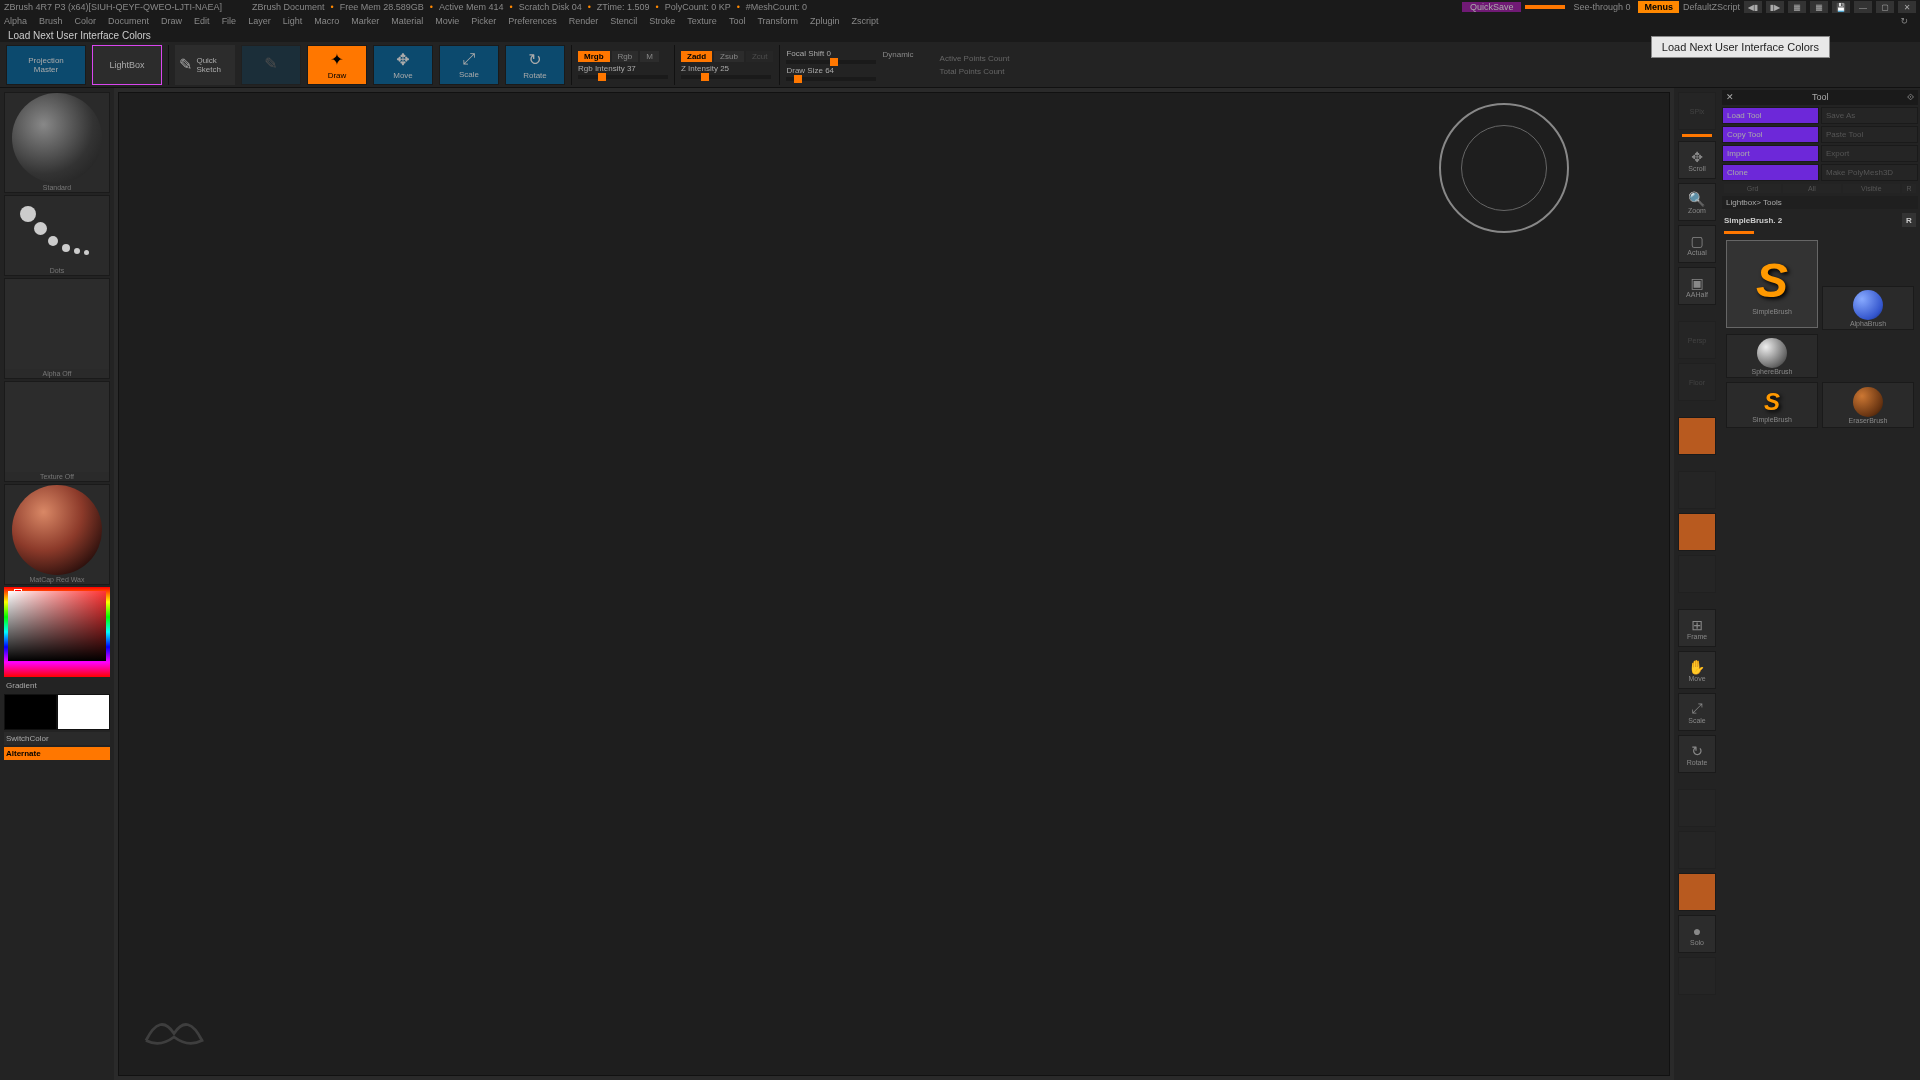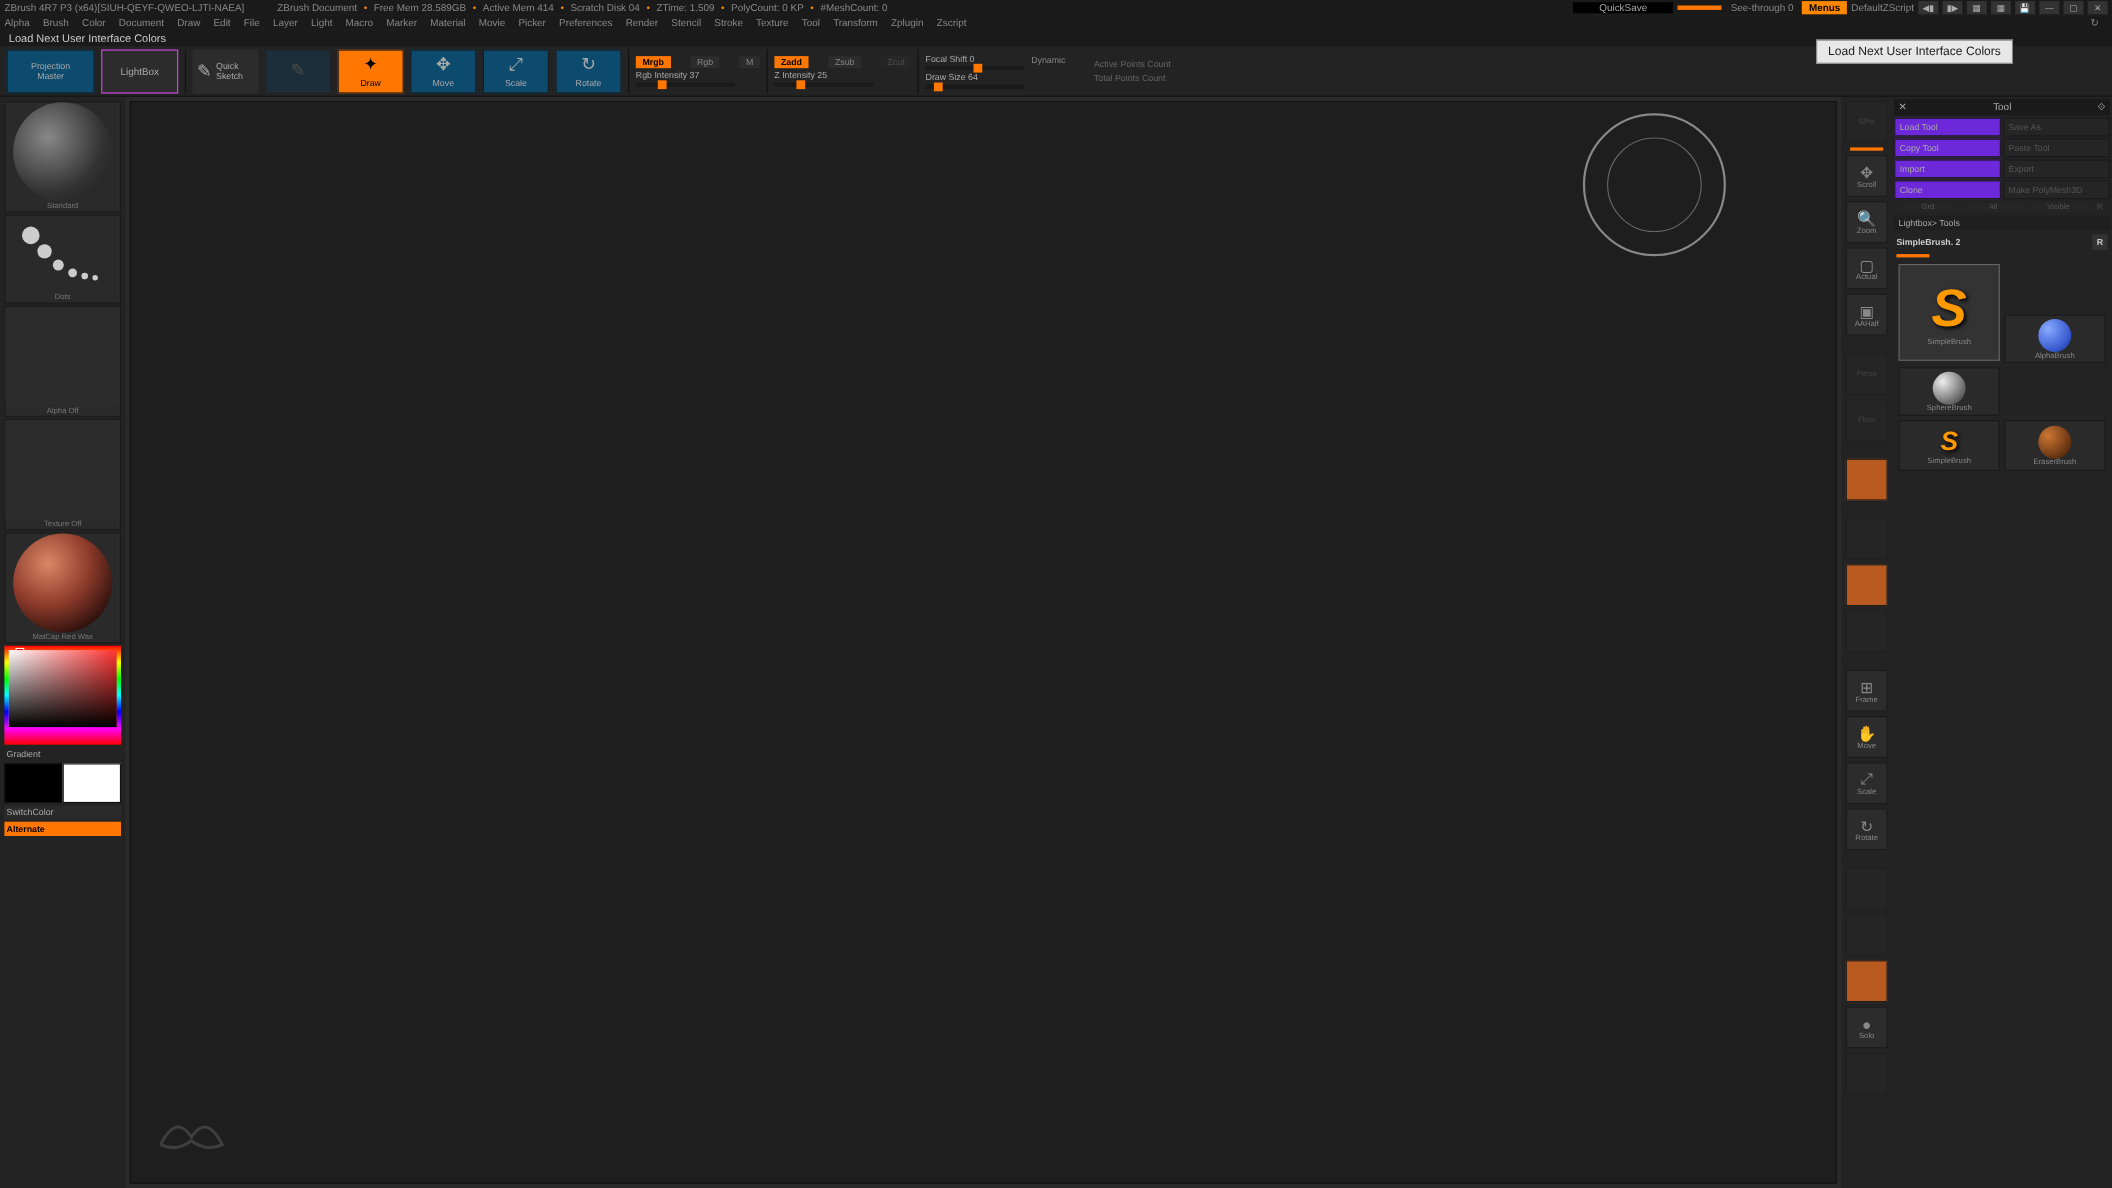--- a/index.html
+++ b/index.html
@@ -4,21 +4,21 @@
 <style>
 * { margin: 0; padding: 0; box-sizing: border-box; font-family: Arial, sans-serif; user-select: none; }
 body { background: #2a2a2a; color: #999; font-size: 10px; width: 1920px; height: 1080px; overflow: hidden; position: relative; }
 
 
 .titlebar { height: 14px; background: #1a1a1a; display: flex; align-items: center; padding: 0 4px; font-size: 9px; color: #888; }
 .titlebar .sep { margin: 0 6px; color: #ff8800; }
 .titlebar .right { margin-left: auto; display: flex; align-items: center; gap: 4px; }
 .titlebar .menus-btn { background: #ff8800; color: #000; padding: 1px 6px; font-weight: bold; }
 .titlebar .icon-btn { width: 18px; height: 12px; background: #333; display: inline-flex; align-items: center; justify-content: center; color: #aaa; font-size: 8px; }
-.quicksave { background: #000000; padding: 0 24px; color: #aaa; }
+.quicksave { background: #701a75; padding: 0 8px; color: #aaa; }
 .seethrough { padding: 0 4px; }
 
 
 .menubar { height: 14px; background: #1a1a1a; display: flex; align-items: center; padding: 0 4px; gap: 12px; font-size: 9px; color: #888; }
 .menubar span { cursor: pointer; }
 .menubar .recycle { margin-left: auto; margin-right: 8px; }
 
 
 .statusline { height: 14px; background: #1a1a1a; padding: 2px 8px; font-size: 10px; color: #ccc; }
 
@@ -26,21 +26,21 @@
 .toolbar { height: 46px; background: #232323; display: flex; align-items: center; padding: 2px 6px; gap: 6px; border-bottom: 1px solid #111; }
 .tool-btn { width: 60px; height: 40px; background: #0c4a6e; border: 1px solid #1a1a1a; display: flex; flex-direction: column; align-items: center; justify-content: center; font-size: 8px; color: #aaa; cursor: pointer; }
 .tool-btn.wide { width: 80px; }
 .tool-btn.active { background: #ff7700; color: #000; }
 .tool-btn .icon { font-size: 16px; margin-bottom: 2px; }
 .lightbox-btn { width: 70px; height: 40px; background: #2c2c2c; border: 1px solid #d946ef; display: flex; align-items: center; justify-content: center; color: #aaa; font-size: 9px; }
 .sketch-btn { width: 60px; height: 40px; background: #2c2c2c; display: flex; align-items: center; gap: 4px; padding: 4px; font-size: 8px; color: #aaa; }
 .vsep { width: 1px; height: 40px; background: #111; }
 
 .mode-group { display: flex; flex-direction: column; gap: 2px; }
-.mode-row { display: flex; gap: 18px; align-items: center; }
+.mode-row { display: flex; gap: 2px; align-items: center; }
 .mode-chip { padding: 1px 6px; font-size: 8px; background: #2c2c2c; color: #888; }
 .mode-chip.active { background: #ff7700; color: #000; font-weight: bold; }
 .slider-row { display: flex; align-items: flex-start; gap: 4px; font-size: 8px; color: #aaa; }
 .slider-track { width: 90px; height: 4px; background: #1a1a1a; position: relative; }
 .slider-thumb { position: absolute; width: 8px; height: 8px; background: #ff7700; top: -2px; }
 
 .readout { font-size: 8px; color: #666; display: flex; flex-direction: column; gap: 4px; margin-left: 20px; }
 
 
 .main { display: flex; height: calc(100% - 88px); }

